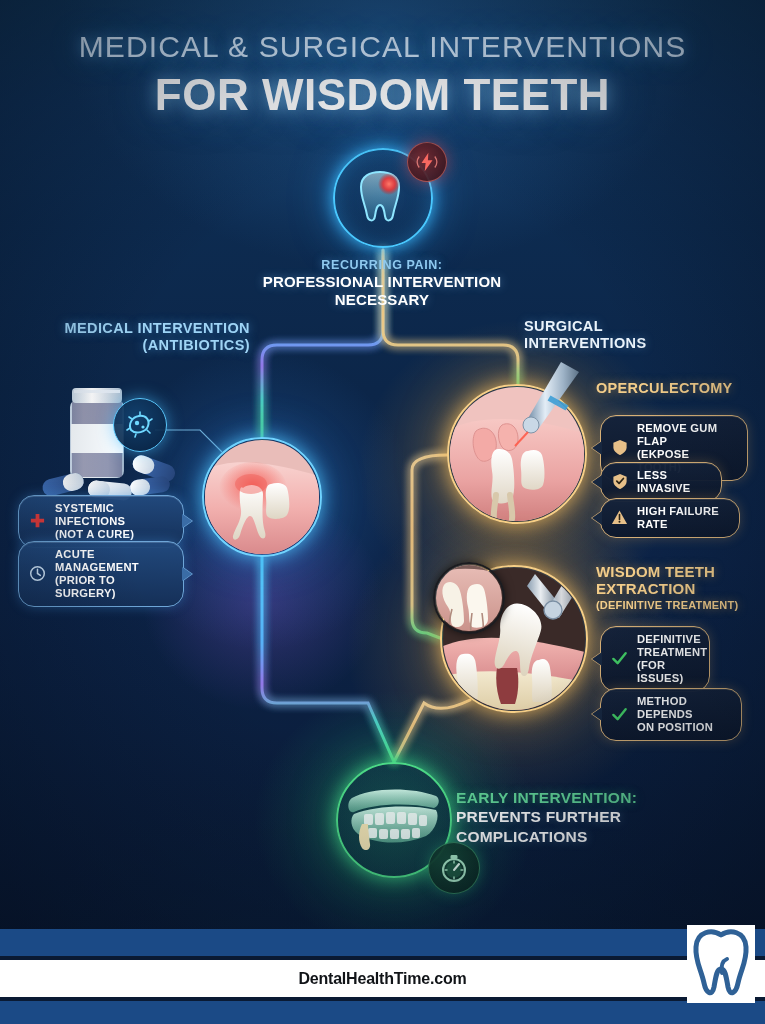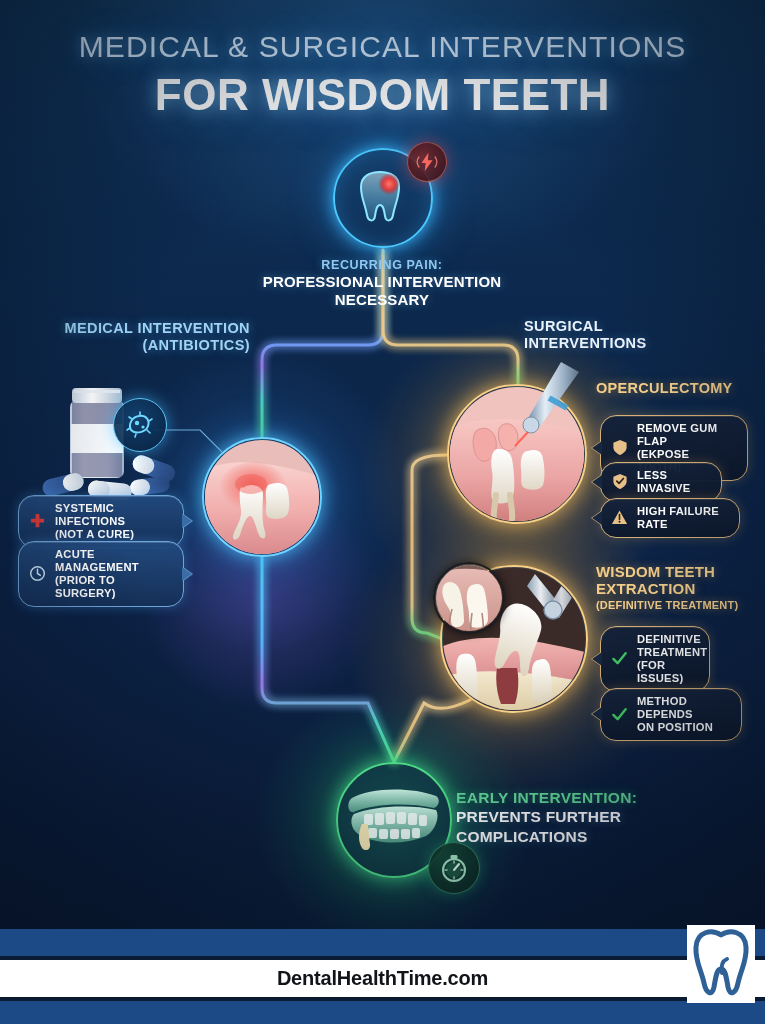--- a/index.html
+++ b/index.html
@@ -155,21 +155,21 @@
     border-right:10px solid #17273f;
     filter:drop-shadow(-1px 0 0 #d7b077);
   }
 
   
   #footer { position:absolute; left:0; bottom:0; width:765px; height:95px; z-index:50; }
   #footer .band-top { position:absolute; top:0; left:0; width:765px; height:27px; background:#1b4a86; }
   #footer .rule-1 { position:absolute; top:27px; left:0; width:765px; height:4px; background:#0a1a33; }
   #footer .white-strip { position:absolute; top:31px; left:0; width:765px; height:37px; background:#ffffff;
     display:flex; align-items:center; justify-content:center; }
-  #footer .site { font-size:20px; font-weight:bold; letter-spacing:-.2px; color:#111418; }
+  #footer .site { font-size:16px; font-weight:bold; letter-spacing:-.2px; color:#111418; }
   #footer .rule-2 { position:absolute; top:68px; left:0; width:765px; height:4px; background:#0a1a33; }
   #footer .band-bot { position:absolute; top:72px; left:0; width:765px; height:23px; background:#1b4a86; }
   #footer .logo { position:absolute; right:10px; top:-4px; width:68px; height:78px; z-index:3; }
 </style>
 </head>
 <body>
 
 <div id="poster">
 
   <div class="header">

